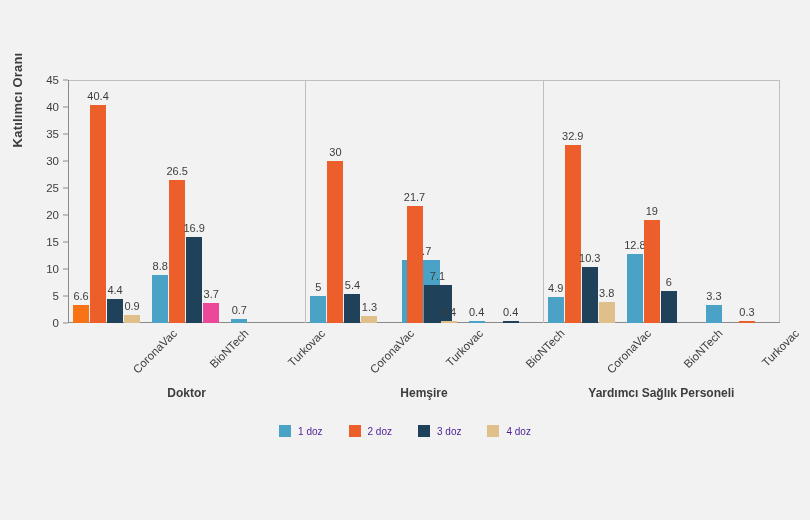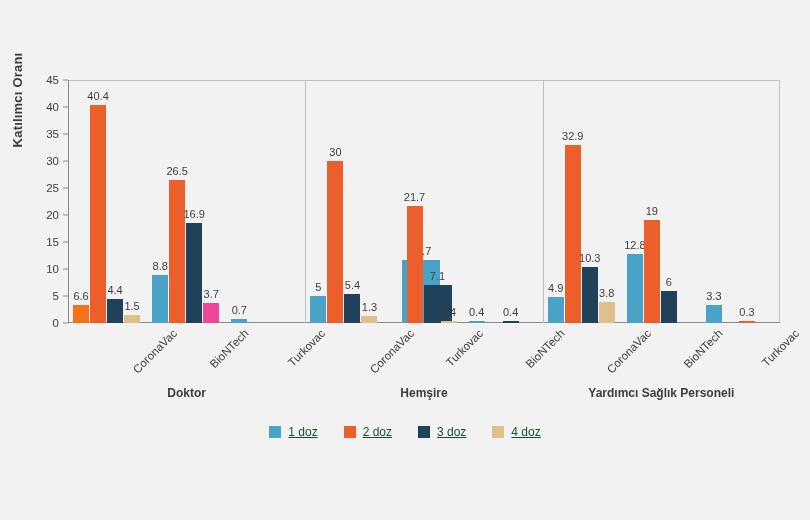--- a/index.html
+++ b/index.html
@@ -146,23 +146,22 @@
   .legend-item {
     display: flex;
     align-items: center;
     gap: 7px;
   }
   .legend-swatch {
     width: 12px;
     height: 12px;
   }
   .legend-text {
-    font-size: 12px;
-    color: #14532d;
-    text-decoration: underline;
+    font-size: 10px;
+    color: #4c1d95;
   }
 </style>
 </head>
 <body>
 
 <div id="chart-root">
 
   <div class="y-axis-title">Katılımcı Oranı</div>
 
   <div class="plot" id="plot">
@@ -220,29 +219,29 @@
         <div class="bar" style="left: 5.08667px; width: 16px; height: 18px; background: #f97316;">
           <span class="bar-label">6.6</span>
         </div>
         <div class="bar" style="left: 22.0867px; width: 16px; height: 218.16px; background: rgb(236, 94, 42);">
           <span class="bar-label">40.4</span>
         </div>
         <div class="bar" style="left: 39.0867px; width: 16px; height: 23.76px; background: rgb(31, 65, 89);">
           <span class="bar-label">4.4</span>
         </div>
         <div class="bar" style="left: 56.0867px; width: 16px; height: 8.1px; background: rgb(224, 192, 138);">
-          <span class="bar-label">1.5</span>
+          <span class="bar-label">0.9</span>
         </div>
         <div class="bar" style="left: 84.1978px; width: 16px; height: 47.52px; background: rgb(74, 163, 199);">
           <span class="bar-label">8.8</span>
         </div>
         <div class="bar" style="left: 101.198px; width: 16px; height: 143.1px; background: rgb(236, 94, 42);">
           <span class="bar-label">26.5</span>
         </div>
-        <div class="bar" style="left: 118.198px; width: 16px; height: 100px; background: rgb(31, 65, 89);">
+        <div class="bar" style="left: 118.198px; width: 16px; height: 86px; background: rgb(31, 65, 89);">
           <span class="bar-label">16.9</span>
         </div>
         <div class="bar" style="left: 135.198px; width: 16px; height: 19.98px; background: #ec4899;">
           <span class="bar-label">3.7</span>
         </div>
         <div class="bar" style="left: 163.309px; width: 16px; height: 3.78px; background: rgb(74, 163, 199);">
           <span class="bar-label">0.7</span>
         </div>
         <div class="bar" style="left: 242.42px; width: 16px; height: 27px; background: rgb(74, 163, 199);">
           <span class="bar-label">5</span>

